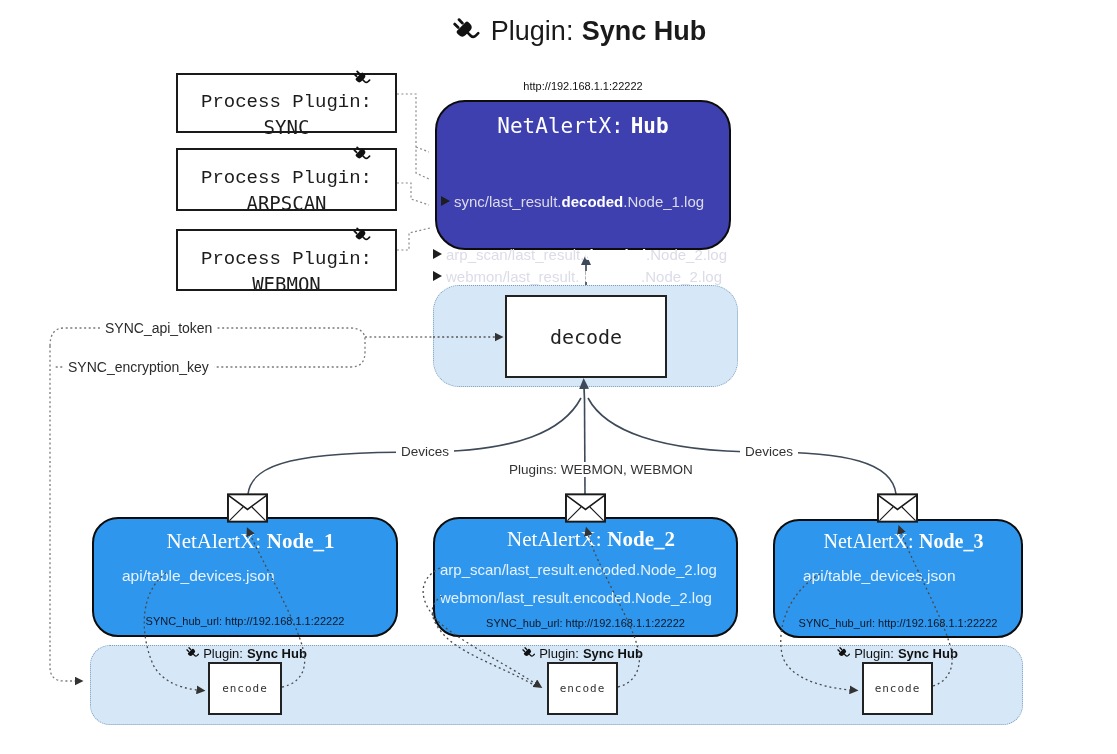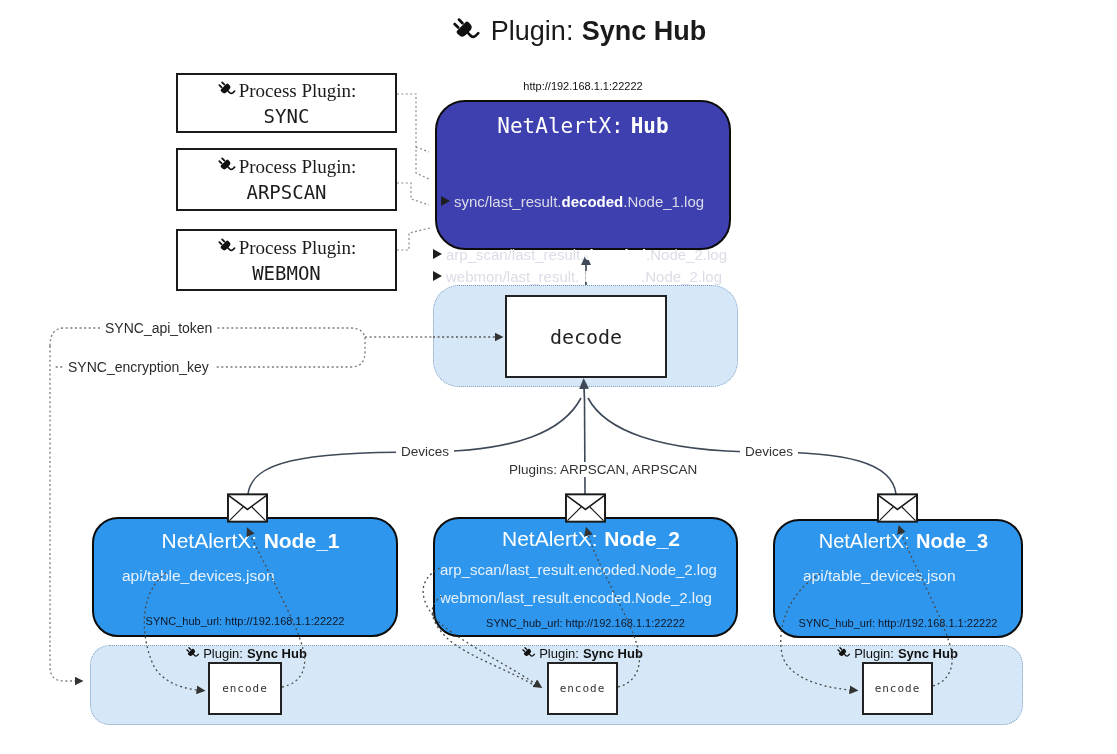--- a/index.html
+++ b/index.html
@@ -15,22 +15,22 @@
   
   .lbl{position:absolute;background:#fff;padding:0 5px;font-size:14px;color:#2b2b2b;
     z-index:2;white-space:nowrap;}
   .edge-lbl{font-size:13.5px;color:#333;}
 
   .box{position:absolute;z-index:3;box-sizing:border-box;}
 
   
   .pbox{border:2px solid #1a1a1a;background:#fff;display:flex;flex-direction:column;
     align-items:center;justify-content:center;gap:3px;}
-  .pbox-line1{display:flex;align-items:flex-start;gap:2px;
-    font-family:Liberation Serif, serif;font-size:19px;color:#1c1c1c;white-space:nowrap;}
+  .pbox-line1{display:flex;align-items:flex-end;gap:2px;
+    font-family:Liberation Mono, monospace;font-size:19px;color:#1c1c1c;white-space:nowrap;flex-direction:column;}
   .pbox-name{font-family:"DejaVu Sans Mono",monospace;font-size:19px;color:#1c1c1c;}
 
   
   .hub{background:var(--hub_bg,#3f40b0);border:2px solid #0c0c0c;border-radius:30px;}
   .hub-title{position:absolute;left:0;right:0;top:12px;text-align:center;
     font-family:"DejaVu Sans Mono",monospace;font-size:21px;color:#fff;white-space:nowrap;}
   .hub-title b{font-weight:700;}
   .hlog{position:absolute;display:flex;align-items:center;gap:4px;height:20px;margin-top:48px;}
   .tri{width:0;height:0;border-left:9px solid #1e1e1e;border-top:5px solid transparent;
     border-bottom:5px solid transparent;}
@@ -42,21 +42,21 @@
   .band{background:var(--band_bg,#d6e8f8);border:1.6px dotted var(--band_border,#7c9dbe);
     border-radius:26px;z-index:3;}
   .wbox{background:#fff;border:2px solid #222;display:flex;align-items:center;
     justify-content:center;z-index:4;position:absolute;box-sizing:border-box;}
   .decode-txt{font-family:"DejaVu Sans Mono",monospace;font-size:20px;color:#222;}
   .encode-txt{font-family:"DejaVu Sans Mono",monospace;font-size:11px;letter-spacing:1px;color:#333;}
 
   
   .node{background:var(--node_bg,#2e96ed);border:2px solid #0c0c0c;border-radius:26px;z-index:3;}
   .node-title{position:absolute;left:0;right:0;text-align:center;
-    font-family:Liberation Sans, sans-serif;font-size:21px;color:#fff;white-space:nowrap;padding-left:11px;}
+    font-family:Liberation Serif, serif;font-size:21px;color:#fff;white-space:nowrap;padding-left:11px;}
   .node-title b{font-weight:700;}
   .node-file{font-size:15.5px;color:#e7f2fd;white-space:nowrap;position:absolute;}
   .node-file.centered{left:0;right:0;text-align:left;padding-left:28px;}
   .node-url{position:absolute;left:0;right:0;text-align:center;font-size:11px;color:#101726;white-space:nowrap;}
 
   
   .band-lbl{position:absolute;z-index:4;display:flex;align-items:center;gap:3px;
     font-size:13px;color:#101010;transform:translateX(-50%);white-space:nowrap;}
   .band-lbl b{font-weight:700;}
 
@@ -170,21 +170,21 @@
 
   <div class="box band" style="left:433px;top:285px;width:305px;height:102px;"></div>
   <div class="wbox" style="left:505px;top:295px;width:162px;height:83px;">
     <span class="decode-txt">decode</span>
   </div>
 
   <div class="lbl" style="left:100px;top:320px;">SYNC_api_token</div>
   <div class="lbl" style="left:63px;top:359px;">SYNC_encryption_key</div>
   <div class="lbl edge-lbl" style="left:396px;top:444px;">Devices</div>
   <div class="lbl edge-lbl" style="left:740px;top:444px;">Devices</div>
-  <div class="lbl edge-lbl" style="left:504px;top:462px;">Plugins: ARPSCAN, ARPSCAN</div>
+  <div class="lbl edge-lbl" style="left:504px;top:462px;">Plugins: WEBMON, WEBMON</div>
 
   <div class="box node" style="left:92px;top:517px;width:306px;height:120px;">
     <div class="node-title" style="top:10px;">
       <span class="pfx">NetAlertX:</span><b>Node_1</b>
     </div>
     <div class="node-file centered" style="top:48px;">api/table_devices.json</div>
     <div class="node-url" style="bottom:8px;">SYNC_hub_url: http://192.168.1.1:22222</div>
   </div>
 
   <div class="box node" style="left:433px;top:517px;width:305px;height:120px;">

